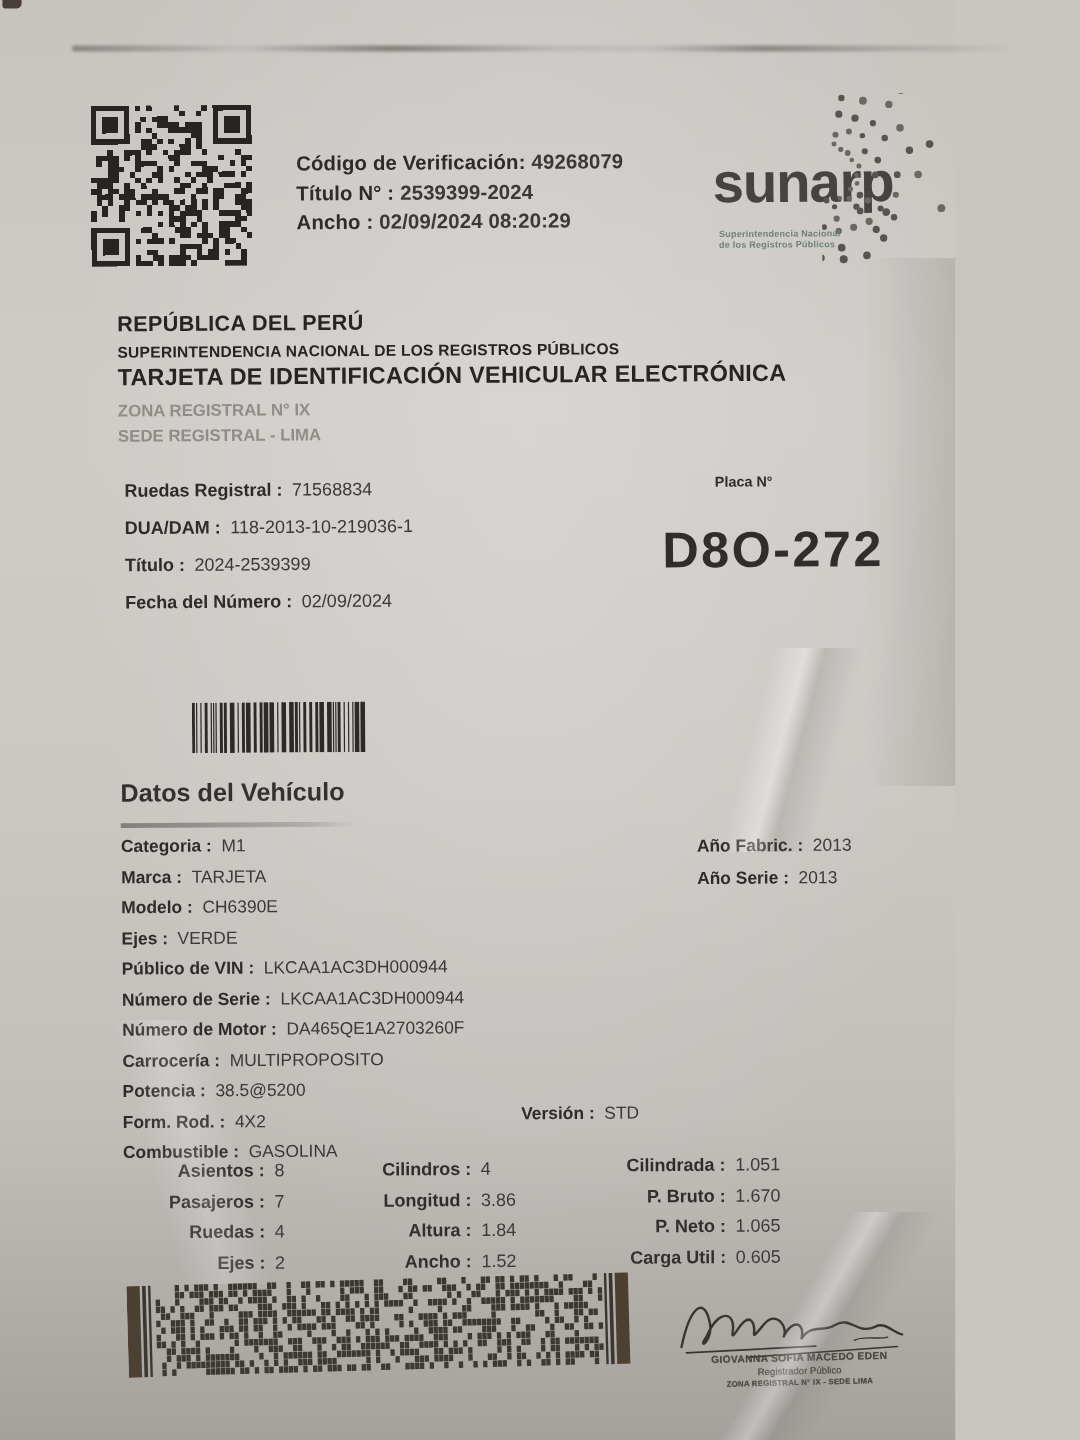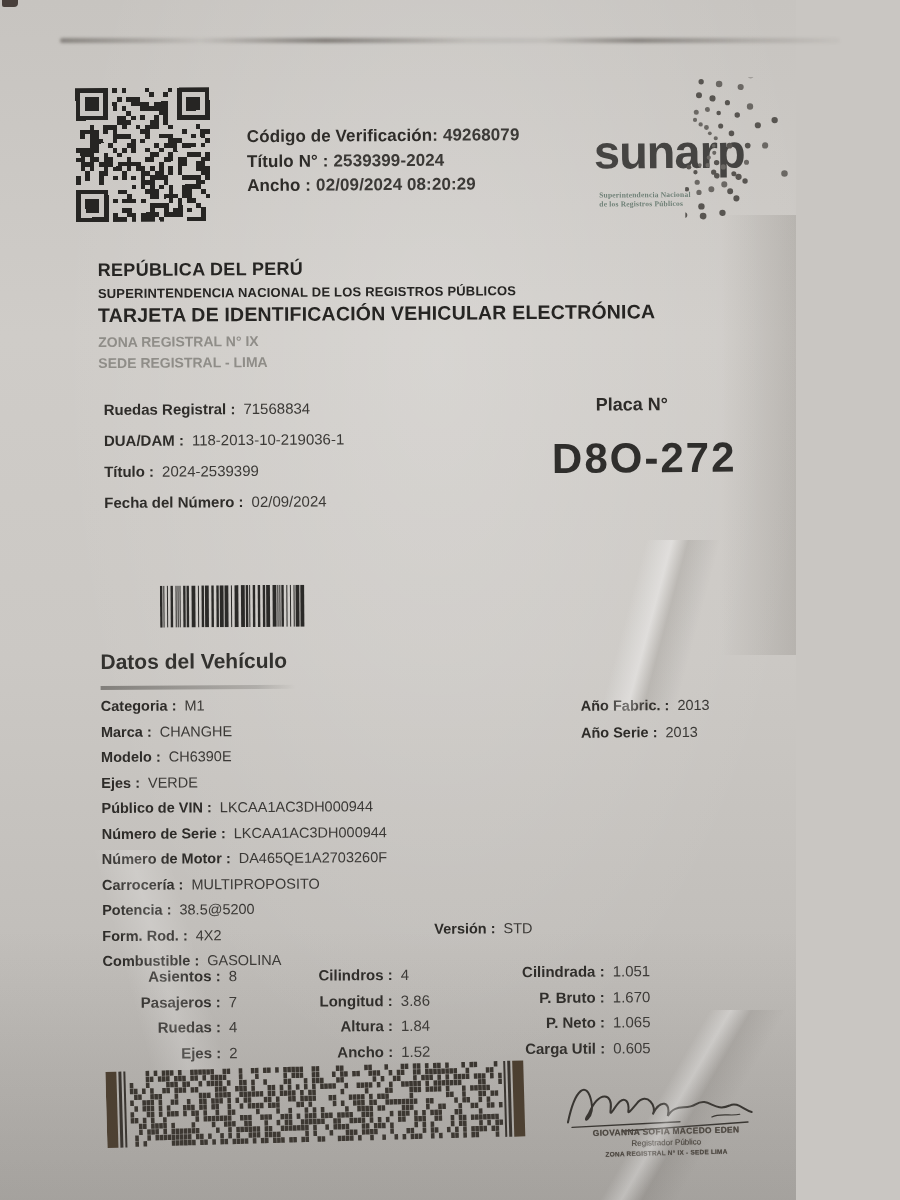--- a/index.html
+++ b/index.html
@@ -35,34 +35,34 @@
 
   
   .qr{position:absolute;left:76px;top:86px;width:140px;height:134px;}
   .verif{position:absolute;left:250px;top:124px;line-height:24.5px;font-size:17px;
     font-weight:700;color:#2f2e2b;letter-spacing:0.1px;white-space:nowrap;}
   .verif .val{font-weight:700;margin-left:5px;}
   .logo-word{position:absolute;left:597px;top:126px;font-size:47px;font-weight:700;
     color:#454442;letter-spacing:-1px;}
   .logo-star{position:absolute;left:688px;top:80px;}
   .logo-tag{position:absolute;left:602px;top:192px;font-size:7.5px;line-height:9px;
-    color:#6f8077;font-weight:700;letter-spacing:0.2px;font-family:Liberation Serif, serif;}
+    color:#6f8077;font-weight:700;letter-spacing:0.2px;}
 
   .hdr{position:absolute;left:100px;top:258px;width:680px;color:#262523;}
   .hdr .country{font-size:18px;font-weight:700;letter-spacing:0.3px;}
   .hdr .org{font-size:13px;font-weight:700;margin-top:5px;letter-spacing:0.2px;}
   .hdr .doctitle{font-size:19.5px;font-weight:700;margin-top:3px;letter-spacing:0.2px;}
   .hdr .zone{font-size:14px;font-weight:700;margin-top:7px;color:#8f8d88;}
   .hdr .sede{font-size:14px;font-weight:700;margin-top:5px;color:#8f8d88;}
 
   
   .reg{position:absolute;left:105px;top:392px;line-height:31px;font-size:15px;white-space:nowrap;}
   .lbl{font-weight:700;color:#2e2c29;}
   .val{font-weight:400;color:#3b3936;margin-left:8px;}
-  .plate-label{position:absolute;left:597px;top:396px;font-size:18px;font-weight:700;color:#2e2c29;}
+  .plate-label{position:absolute;left:597px;top:396px;font-size:12px;font-weight:700;color:#2e2c29;}
   .plate{position:absolute;left:553px;top:436px;font-size:42px;font-weight:700;
     color:#2f2e2c;letter-spacing:2px;}
 
   .barcode1{position:absolute;left:160px;top:584px;}
 
   
   .sec-title{position:absolute;left:100px;top:648px;font-size:21px;font-weight:700;color:#33322f;}
   .sec-rule{position:absolute;left:100px;top:684px;width:195px;height:3.5px;
     background:linear-gradient(90deg,rgba(90,88,84,0.65),rgba(90,88,84,0.25) 80%,transparent);}
   .vrows{position:absolute;left:100px;top:692px;line-height:25.5px;font-size:14.5px;white-space:nowrap;}
@@ -503,21 +503,21 @@
         <rect x="133.6" y="0" width="1" height="42" fill="#2b2a28"></rect>
         <rect x="135.6" y="0" width="3.8" height="42" fill="#2b2a28"></rect>
         <rect x="140.4" y="0" width="3.8" height="42" fill="#2b2a28"></rect>
       </svg>
 
     <div class="sec-title">Datos del Vehículo</div>
     <div class="sec-rule"></div>
 
     <div class="vrows">
       <div><span class="lbl">Categoria :</span><span class="val">M1</span></div>
-      <div><span class="lbl">Marca :</span><span class="val">CHANGHE</span></div>
+      <div><span class="lbl">Marca :</span><span class="val">TARJETA</span></div>
       <div><span class="lbl">Modelo :</span><span class="val">CH6390E</span></div>
       <div><span class="lbl">Ejes :</span><span class="val">VERDE</span></div>
       <div><span class="lbl">Público de VIN :</span><span class="val">LKCAA1AC3DH000944</span></div>
       <div><span class="lbl">Número de Serie :</span><span class="val">LKCAA1AC3DH000944</span></div>
       <div><span class="lbl">Número de Motor :</span><span class="val">DA465QE1A2703260F</span></div>
       <div><span class="lbl">Carrocería :</span><span class="val">MULTIPROPOSITO</span></div>
       <div><span class="lbl">Potencia :</span><span class="val">38.5@5200</span></div>
       <div><span class="lbl">Form. Rod. :</span><span class="val">4X2</span></div>
       <div><span class="lbl">Combustible :</span><span class="val">GASOLINA</span></div>
     </div>

